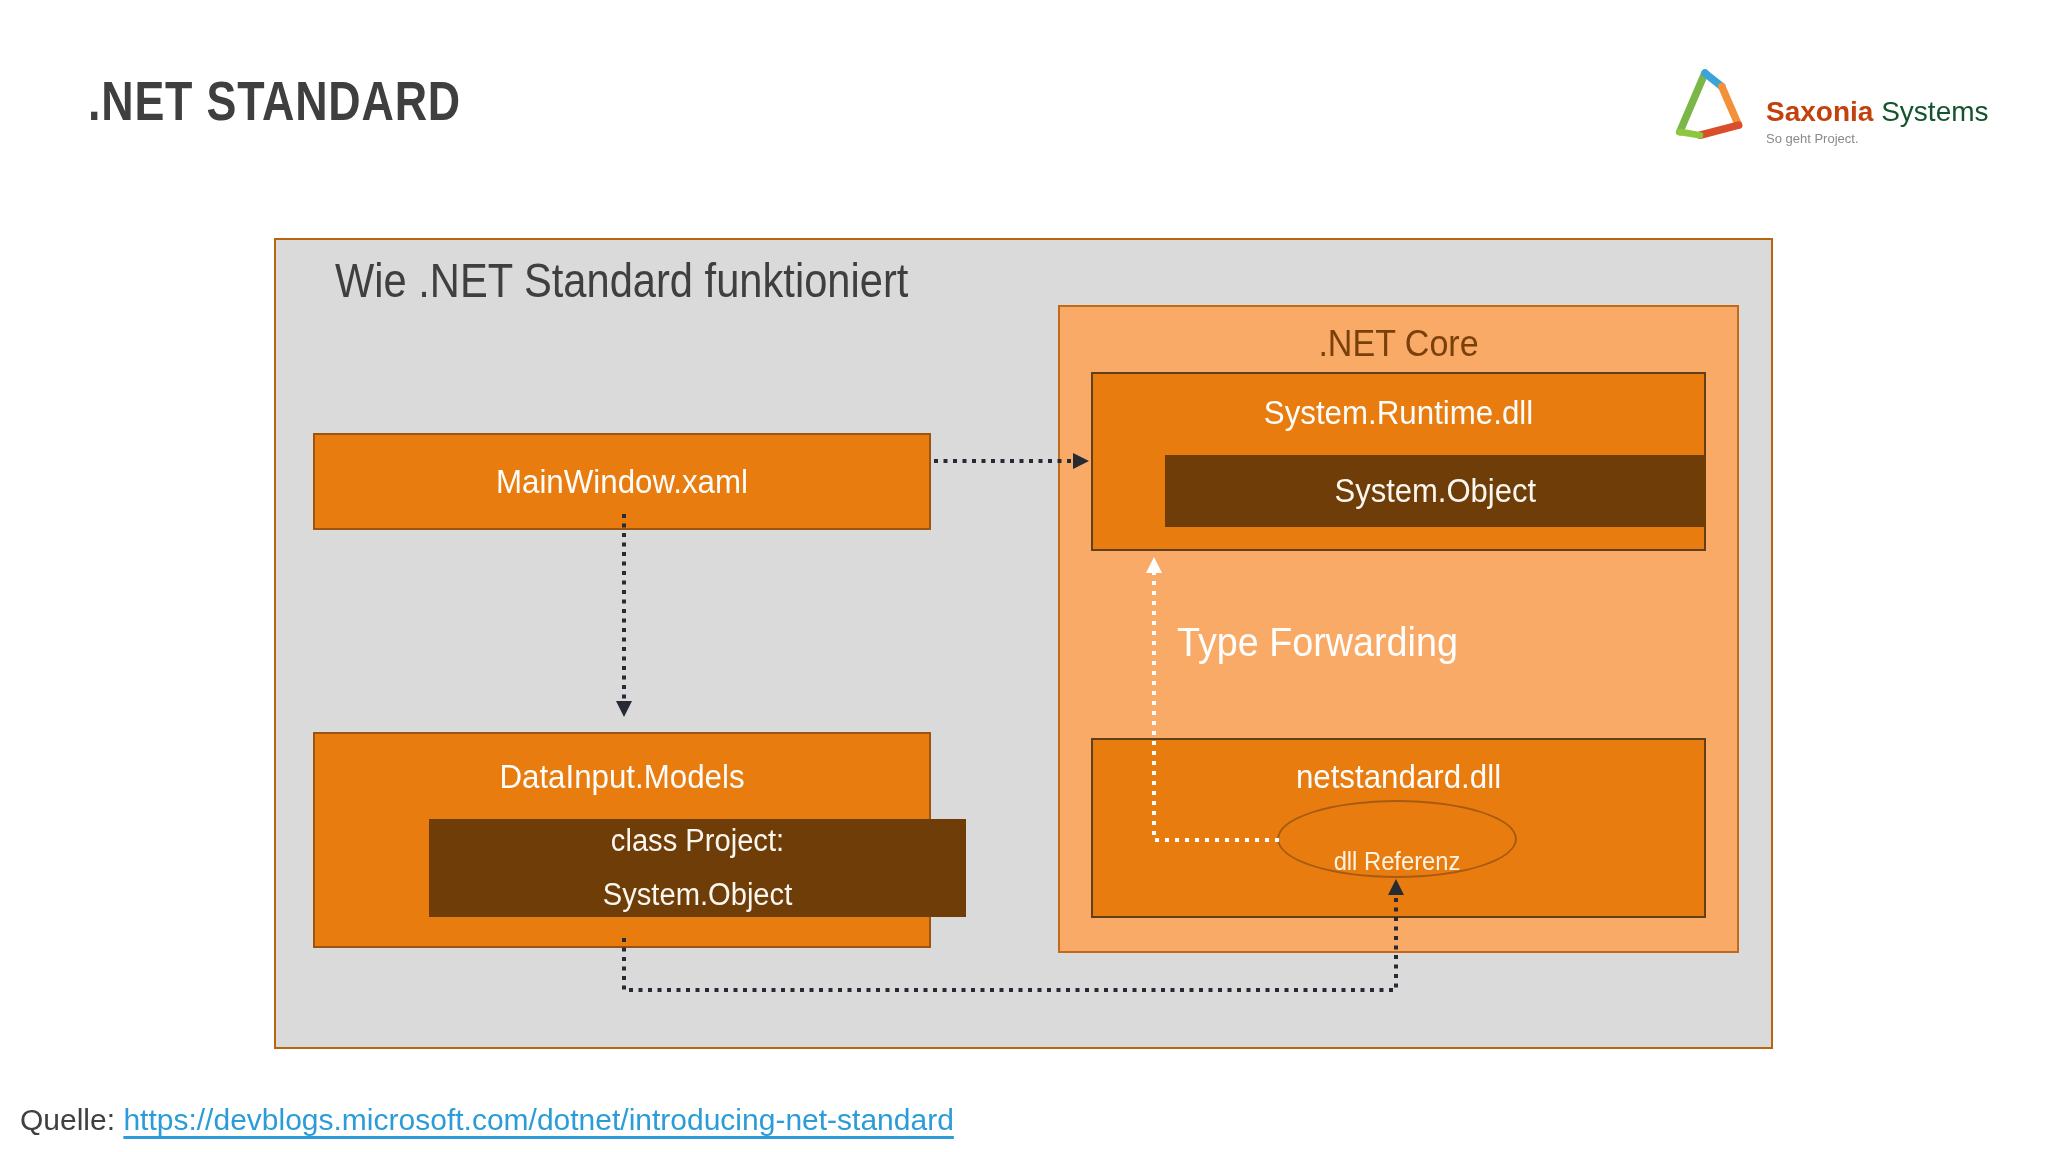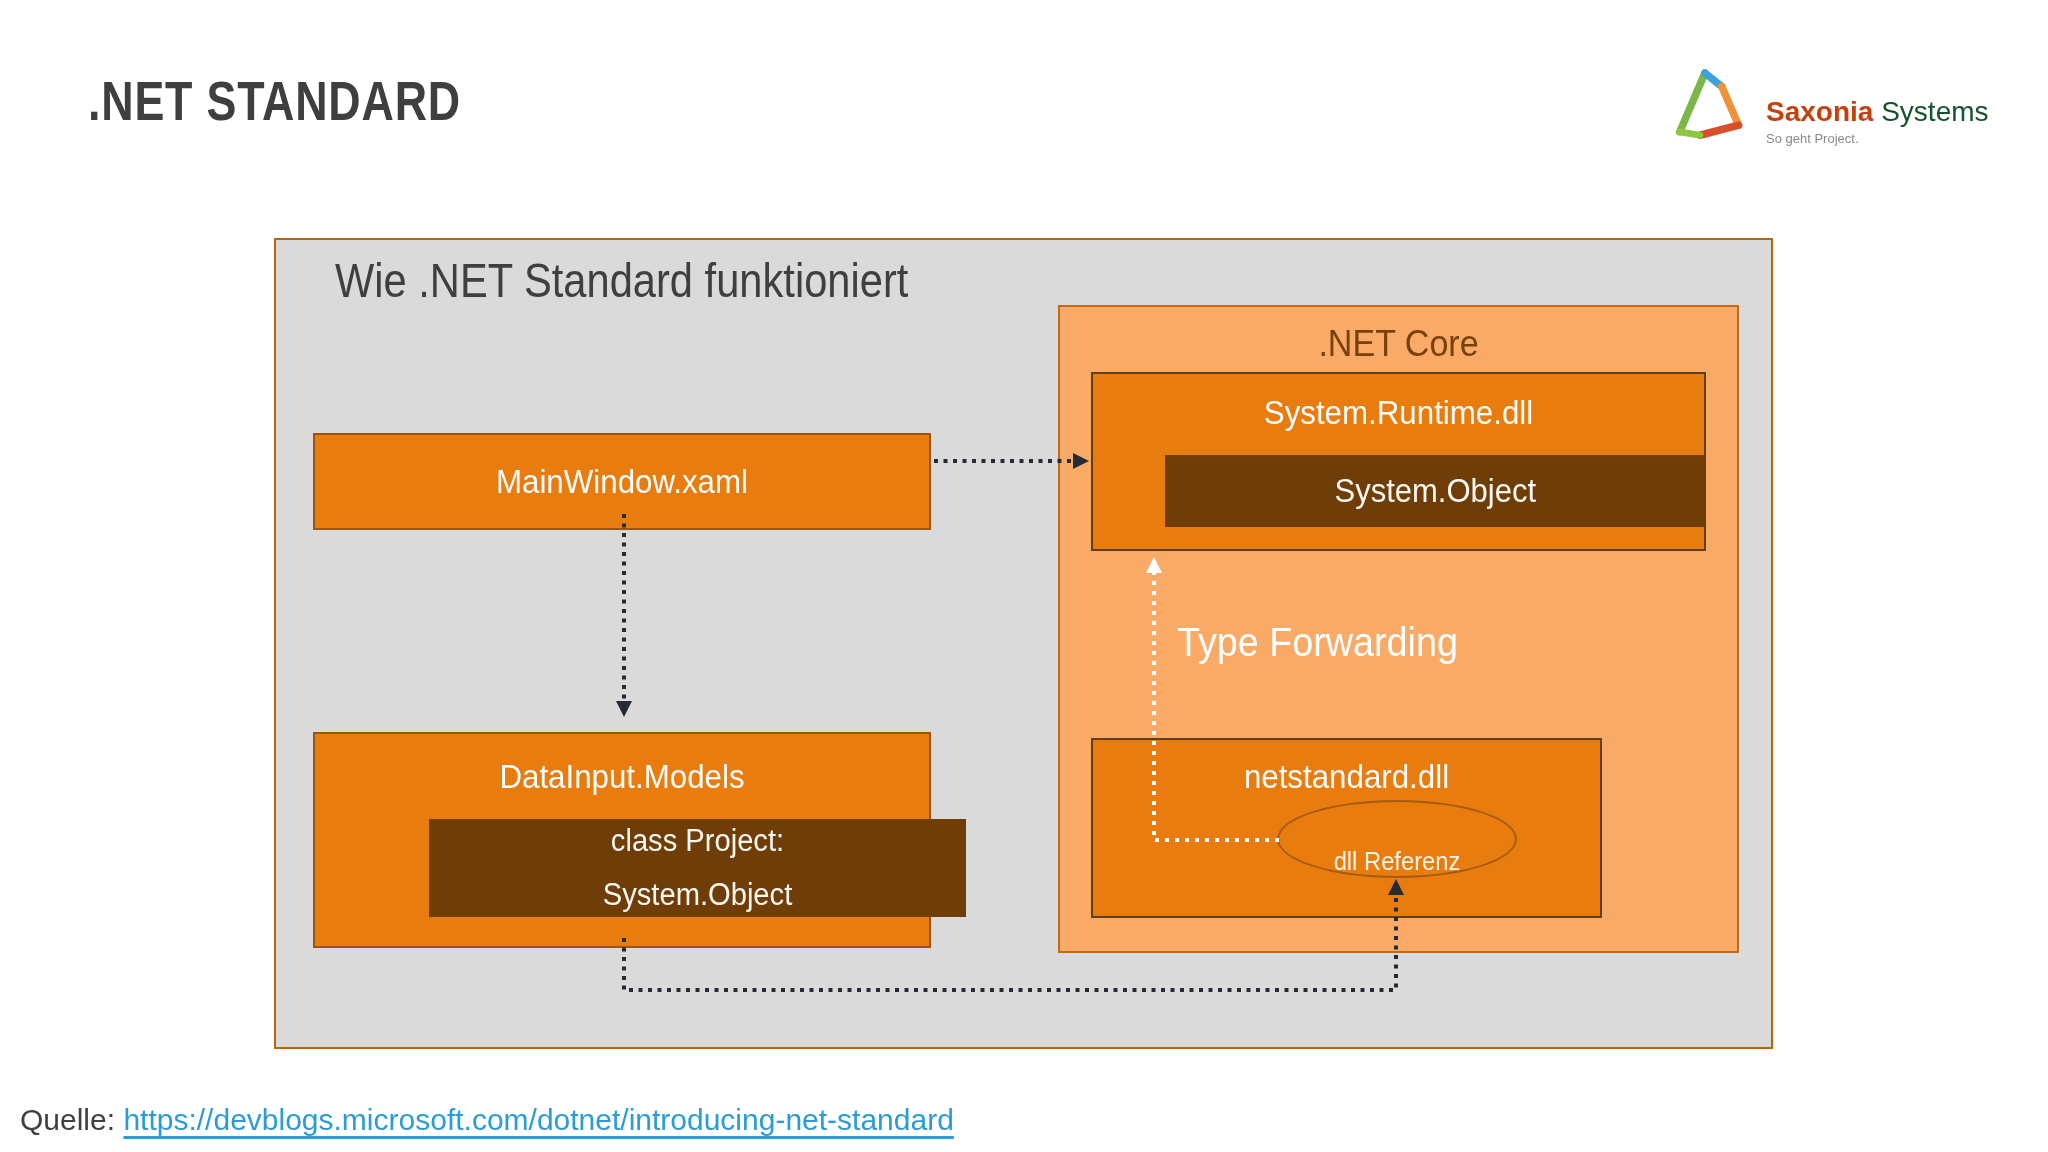--- a/index.html
+++ b/index.html
@@ -83,21 +83,21 @@
   .brown-sysobject{left:36px;top:81px;width:541px;height:72px;
     display:flex;align-items:center;justify-content:center;}
   .brown-sysobject .line{font-size:33px;transform:scaleX(0.94);white-space:nowrap;}
 
   .type-forwarding{
     position:absolute;left:117px;top:312px;
     font-size:41px;color:#FFFFFF;transform:scaleX(0.92);transform-origin:left center;
     white-space:nowrap;
   }
 
-  .box-netstandard{left:31px;top:431px;width:511px;height:180px;border:2px solid var(--inner-border);}
+  .box-netstandard{left:31px;top:431px;width:615px;height:180px;border:2px solid var(--inner-border);}
   .box-netstandard .label{margin-top:17px;}
 
   .ellipse{
     position:absolute;left:184px;top:60px;width:240px;height:78px;
     border:2px solid #A85A12;border-radius:50%;
     display:flex;align-items:flex-end;justify-content:center;
   }
   .ellipse .label{font-size:25px;color:#FDF3E3;transform:scaleX(0.95);white-space:nowrap;}
 
   

